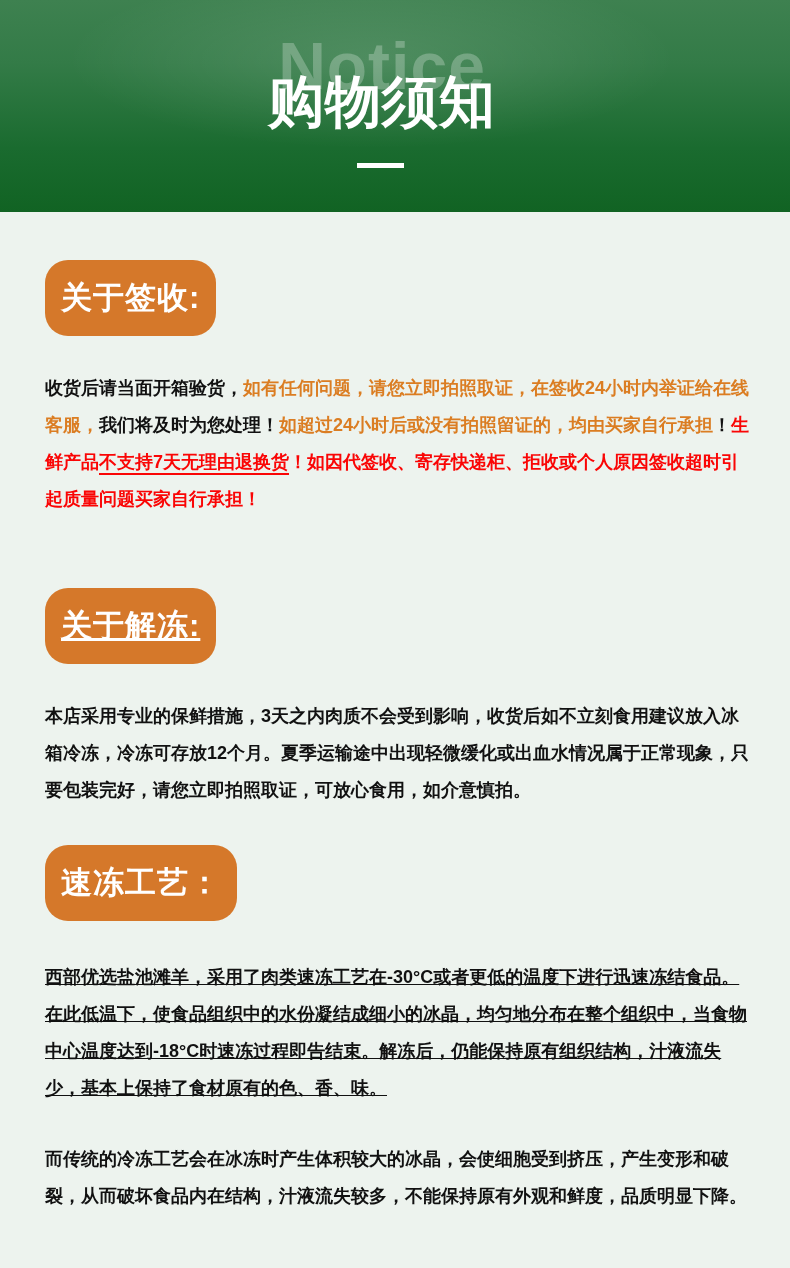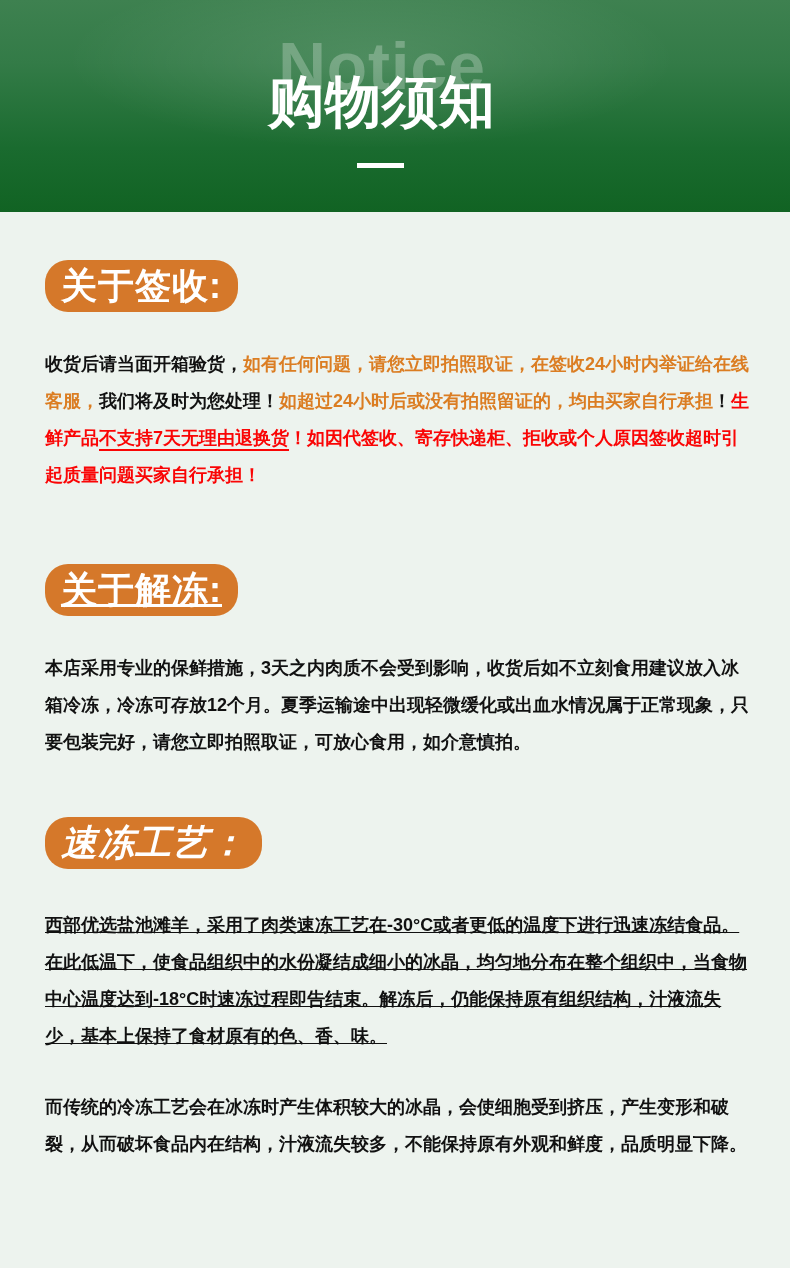--- a/index.html
+++ b/index.html
@@ -39,29 +39,29 @@
     width:47px; height:5px;
     background:#ffffff;
   }
   
   .content { padding:0 40px 0 45px; }
   .badge-row { line-height:0; }
   .badge {
     display:inline-block;
     background:var(--badge_orange,#d5782a);
     color:#ffffff;
-    font-size:36px;
+    font-size:31px;
     line-height:44px;
-    padding:4px 16px;
+    padding:16px 16px;
     border-radius:23px;
     letter-spacing:1px;
   }
   .mt-badge-1 { margin-top:48px; }
   .mt-badge-2 { margin-top:70px;text-decoration:underline; }
-  .mt-badge-3 { margin-top:56px;font-style:italic; }
+  .mt-badge-3 { margin-top:36px; }
   .para {
     margin:34px 0 0 0;
     font-size:18px;
     line-height:37px;
     color:var(--text_black,#111111);
     text-align:left;
   }
   .mt-para-3 { margin-top:38px;text-decoration:underline; }
   .c-black { color:var(--text_black,#111111); }
   .c-orange { color:var(--text_orange,#db7d22); }

